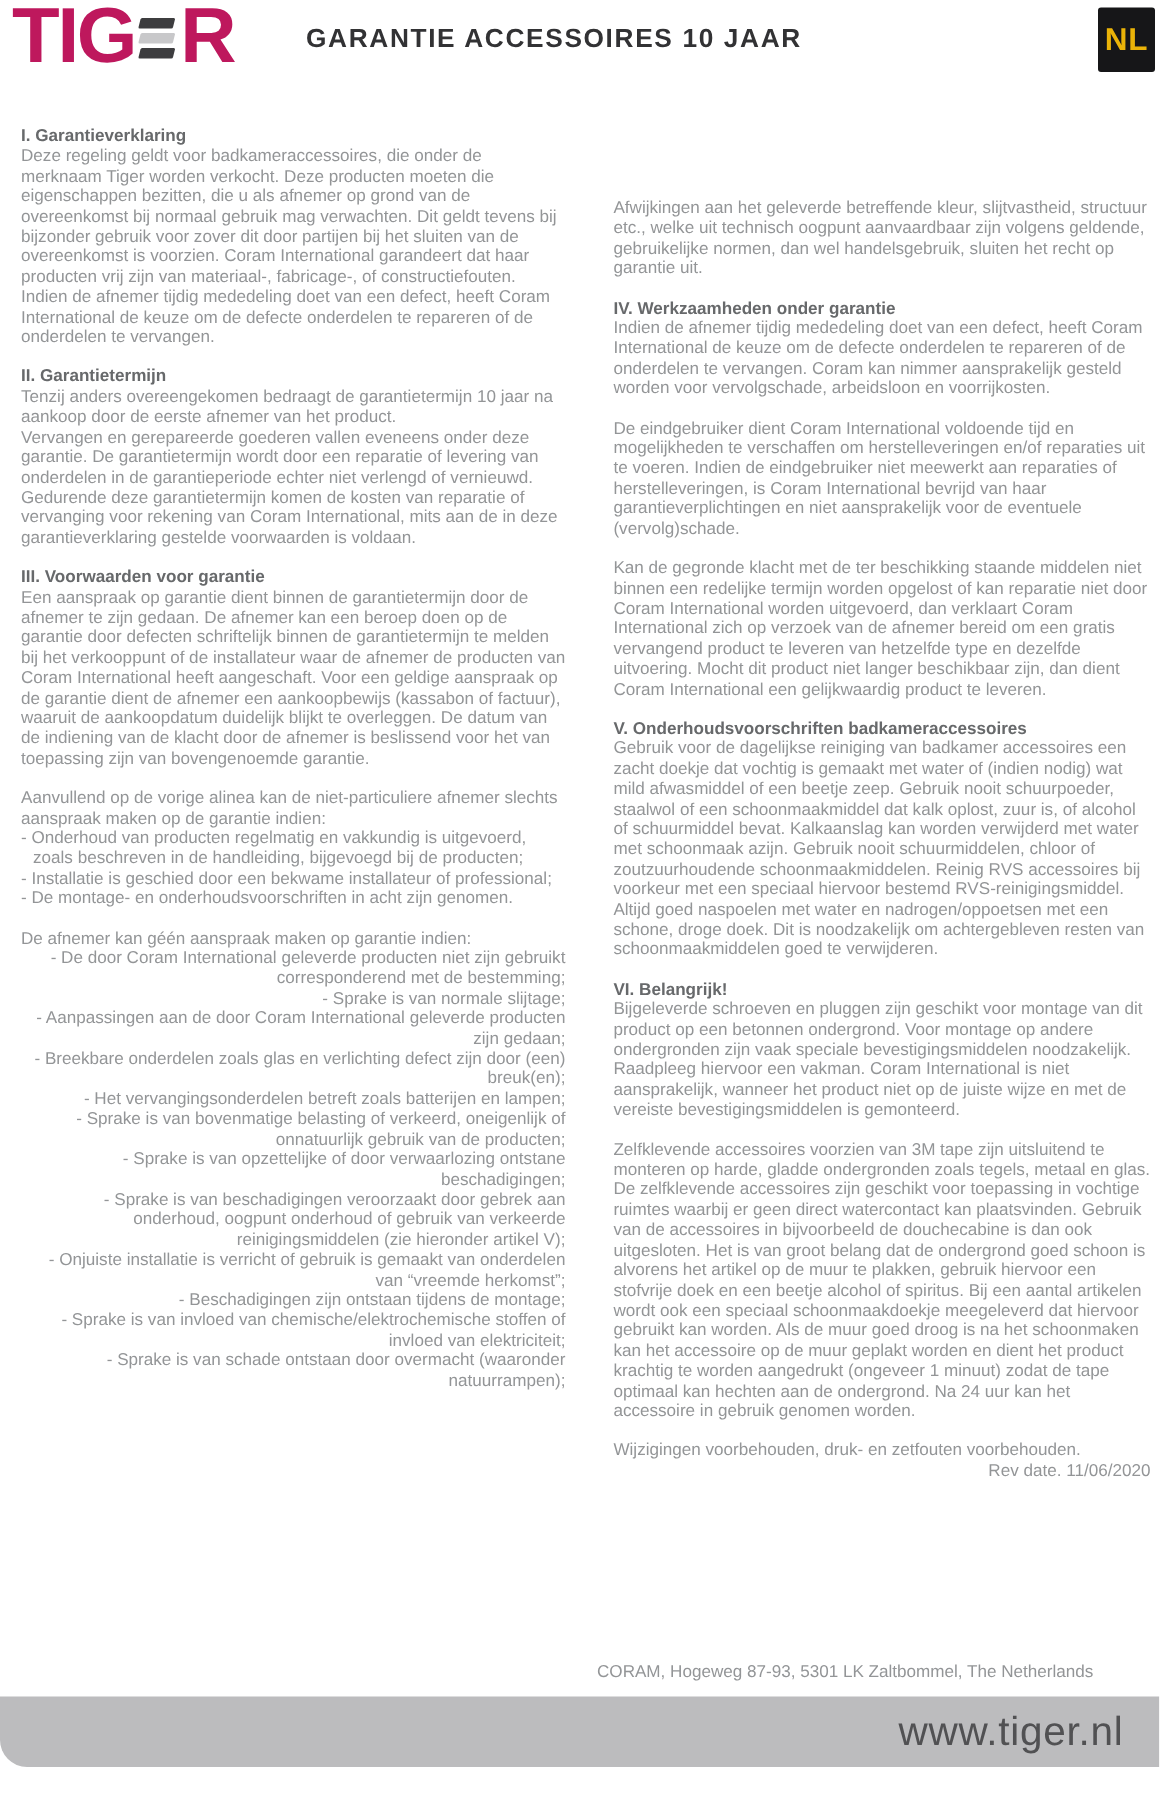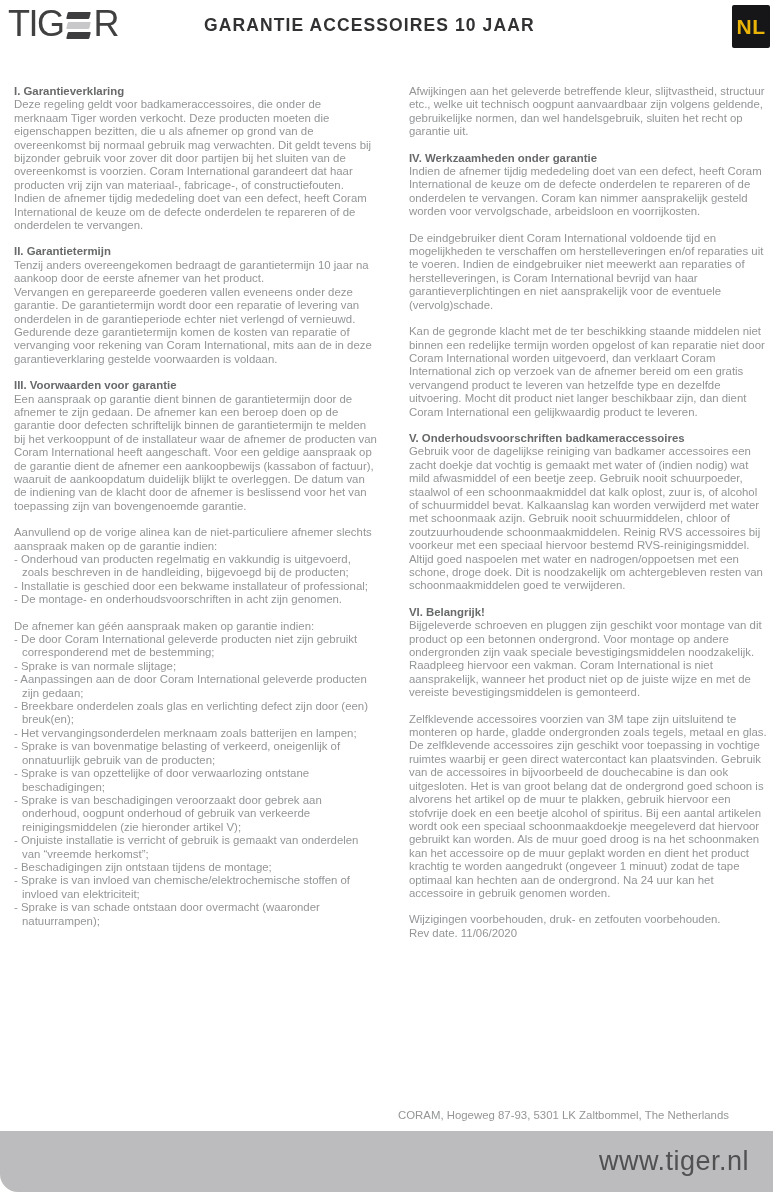--- a/index.html
+++ b/index.html
@@ -2,49 +2,49 @@
 <html><head>
 <meta charset="utf-8">
 <style>
   html,body{margin:0;padding:0;background:#ffffff;}
   .page{
     position:relative;width:773px;height:1200px;background:#ffffff;
     font-family:"Liberation Sans",sans-serif;overflow:hidden;
   }
   
   .logo{position:absolute;left:8px;top:6px;display:flex;align-items:center;height:36px;}
-  .logo-txt{font-size:36px;line-height:34px;font-weight:400;letter-spacing:-1.5px;color:#404040;}
+  .logo-txt{font-size:52px;line-height:34px;font-weight:700;letter-spacing:-1.5px;color:#be185d;}
   .logo-e{display:flex;flex-direction:column;justify-content:space-between;width:23px;height:27px;margin:2px 4px 0 3px;}
   .logo-e .bar{display:block;height:7px;border-radius:1px;transform:skewX(-14deg);}
   .logo-e .bar.dark{background:#3d3d3f;}
   .logo-e .bar.light{background:#c8c8ca;}
   .title{
     position:absolute;left:204px;top:15px;font-size:17.5px;font-weight:700;
     letter-spacing:1.1px;color:#323234;white-space:nowrap;
   }
   .badge{
     position:absolute;right:3px;top:5px;width:38px;height:43px;background:#161618;
     color:#eab308;font-size:21px;font-weight:700;display:flex;align-items:center;
     justify-content:center;border-radius:2px;letter-spacing:0.5px;
   }
   
   .columns{position:absolute;top:85px;left:14px;width:753px;display:flex;gap:32px;}
   .col{font-size:11.4px;line-height:13.4px;color:#939597;}
   .col-left{width:369px;}
-  .col-right{width:364px;}
+  .col-right{width:364px;margin-top:48px;}
   .heading{font-weight:700;color:#67696b;margin:0;}
   .para{margin:0 0 13px 0;}
   .intro{margin:0;}
   .list{margin:0 0 13px 0;}
-  .list:last-child,.para:last-child{margin-bottom:0;}
+  .list:last-child,.para:last-child{margin-bottom:0;text-align:right;}
   .li{padding-left:8px;text-indent:-8px;}
   
   .coram-line{position:absolute;left:398px;top:1109px;width:364px;font-size:11.4px;color:#939597;}
   .footer-bar{
-    position:absolute;left:0;top:1131px;width:773px;height:61px;background:#bcbcbe;
+    position:absolute;left:0;top:1131px;width:773px;height:47px;background:#bcbcbe;
     border-radius:0 0 0 18px;display:flex;align-items:center;justify-content:flex-end;
   }
   .site-url{font-size:27px;font-weight:400;color:#515153;padding-right:24px;letter-spacing:0.5px;}
 </style>
 </head>
 <body>
 
 <div class="page">
 
   <div class="logo">
@@ -76,21 +76,21 @@
           <div class="li">- Onderhoud van producten regelmatig en vakkundig is uitgevoerd, zoals beschreven in de handleiding, bijgevoegd bij de producten;</div>
           <div class="li">- Installatie is geschied door een bekwame installateur of professional;</div>
           <div class="li">- De montage- en onderhoudsvoorschriften in acht zijn genomen.</div>
         </div>
         <div class="intro">De afnemer kan géén aanspraak maken op garantie indien:</div>
         <div class="list">
           <div class="li">- De door Coram International geleverde producten niet zijn gebruikt corresponderend met de bestemming;</div>
           <div class="li">- Sprake is van normale slijtage;</div>
           <div class="li">- Aanpassingen aan de door Coram International geleverde producten zijn gedaan;</div>
           <div class="li">- Breekbare onderdelen zoals glas en verlichting defect zijn door (een) breuk(en);</div>
-          <div class="li">- Het vervangingsonderdelen merknaam zoals batterijen en lampen;</div>
+          <div class="li">- Het vervangingsonderdelen betreft zoals batterijen en lampen;</div>
           <div class="li">- Sprake is van bovenmatige belasting of verkeerd, oneigenlijk of onnatuurlijk gebruik van de producten;</div>
           <div class="li">- Sprake is van opzettelijke of door verwaarlozing ontstane beschadigingen;</div>
           <div class="li">- Sprake is van beschadigingen veroorzaakt door gebrek aan onderhoud, oogpunt onderhoud of gebruik van verkeerde reinigingsmiddelen (zie hieronder artikel V);</div>
           <div class="li">- Onjuiste installatie is verricht of gebruik is gemaakt van onderdelen van “vreemde herkomst”;</div>
           <div class="li">- Beschadigingen zijn ontstaan tijdens de montage;</div>
           <div class="li">- Sprake is van invloed van chemische/elektrochemische stoffen of invloed van elektriciteit;</div>
           <div class="li">- Sprake is van schade ontstaan door overmacht (waaronder natuurrampen);</div>
         </div>
       </div>
     <div class="col col-right" id="col-right">

